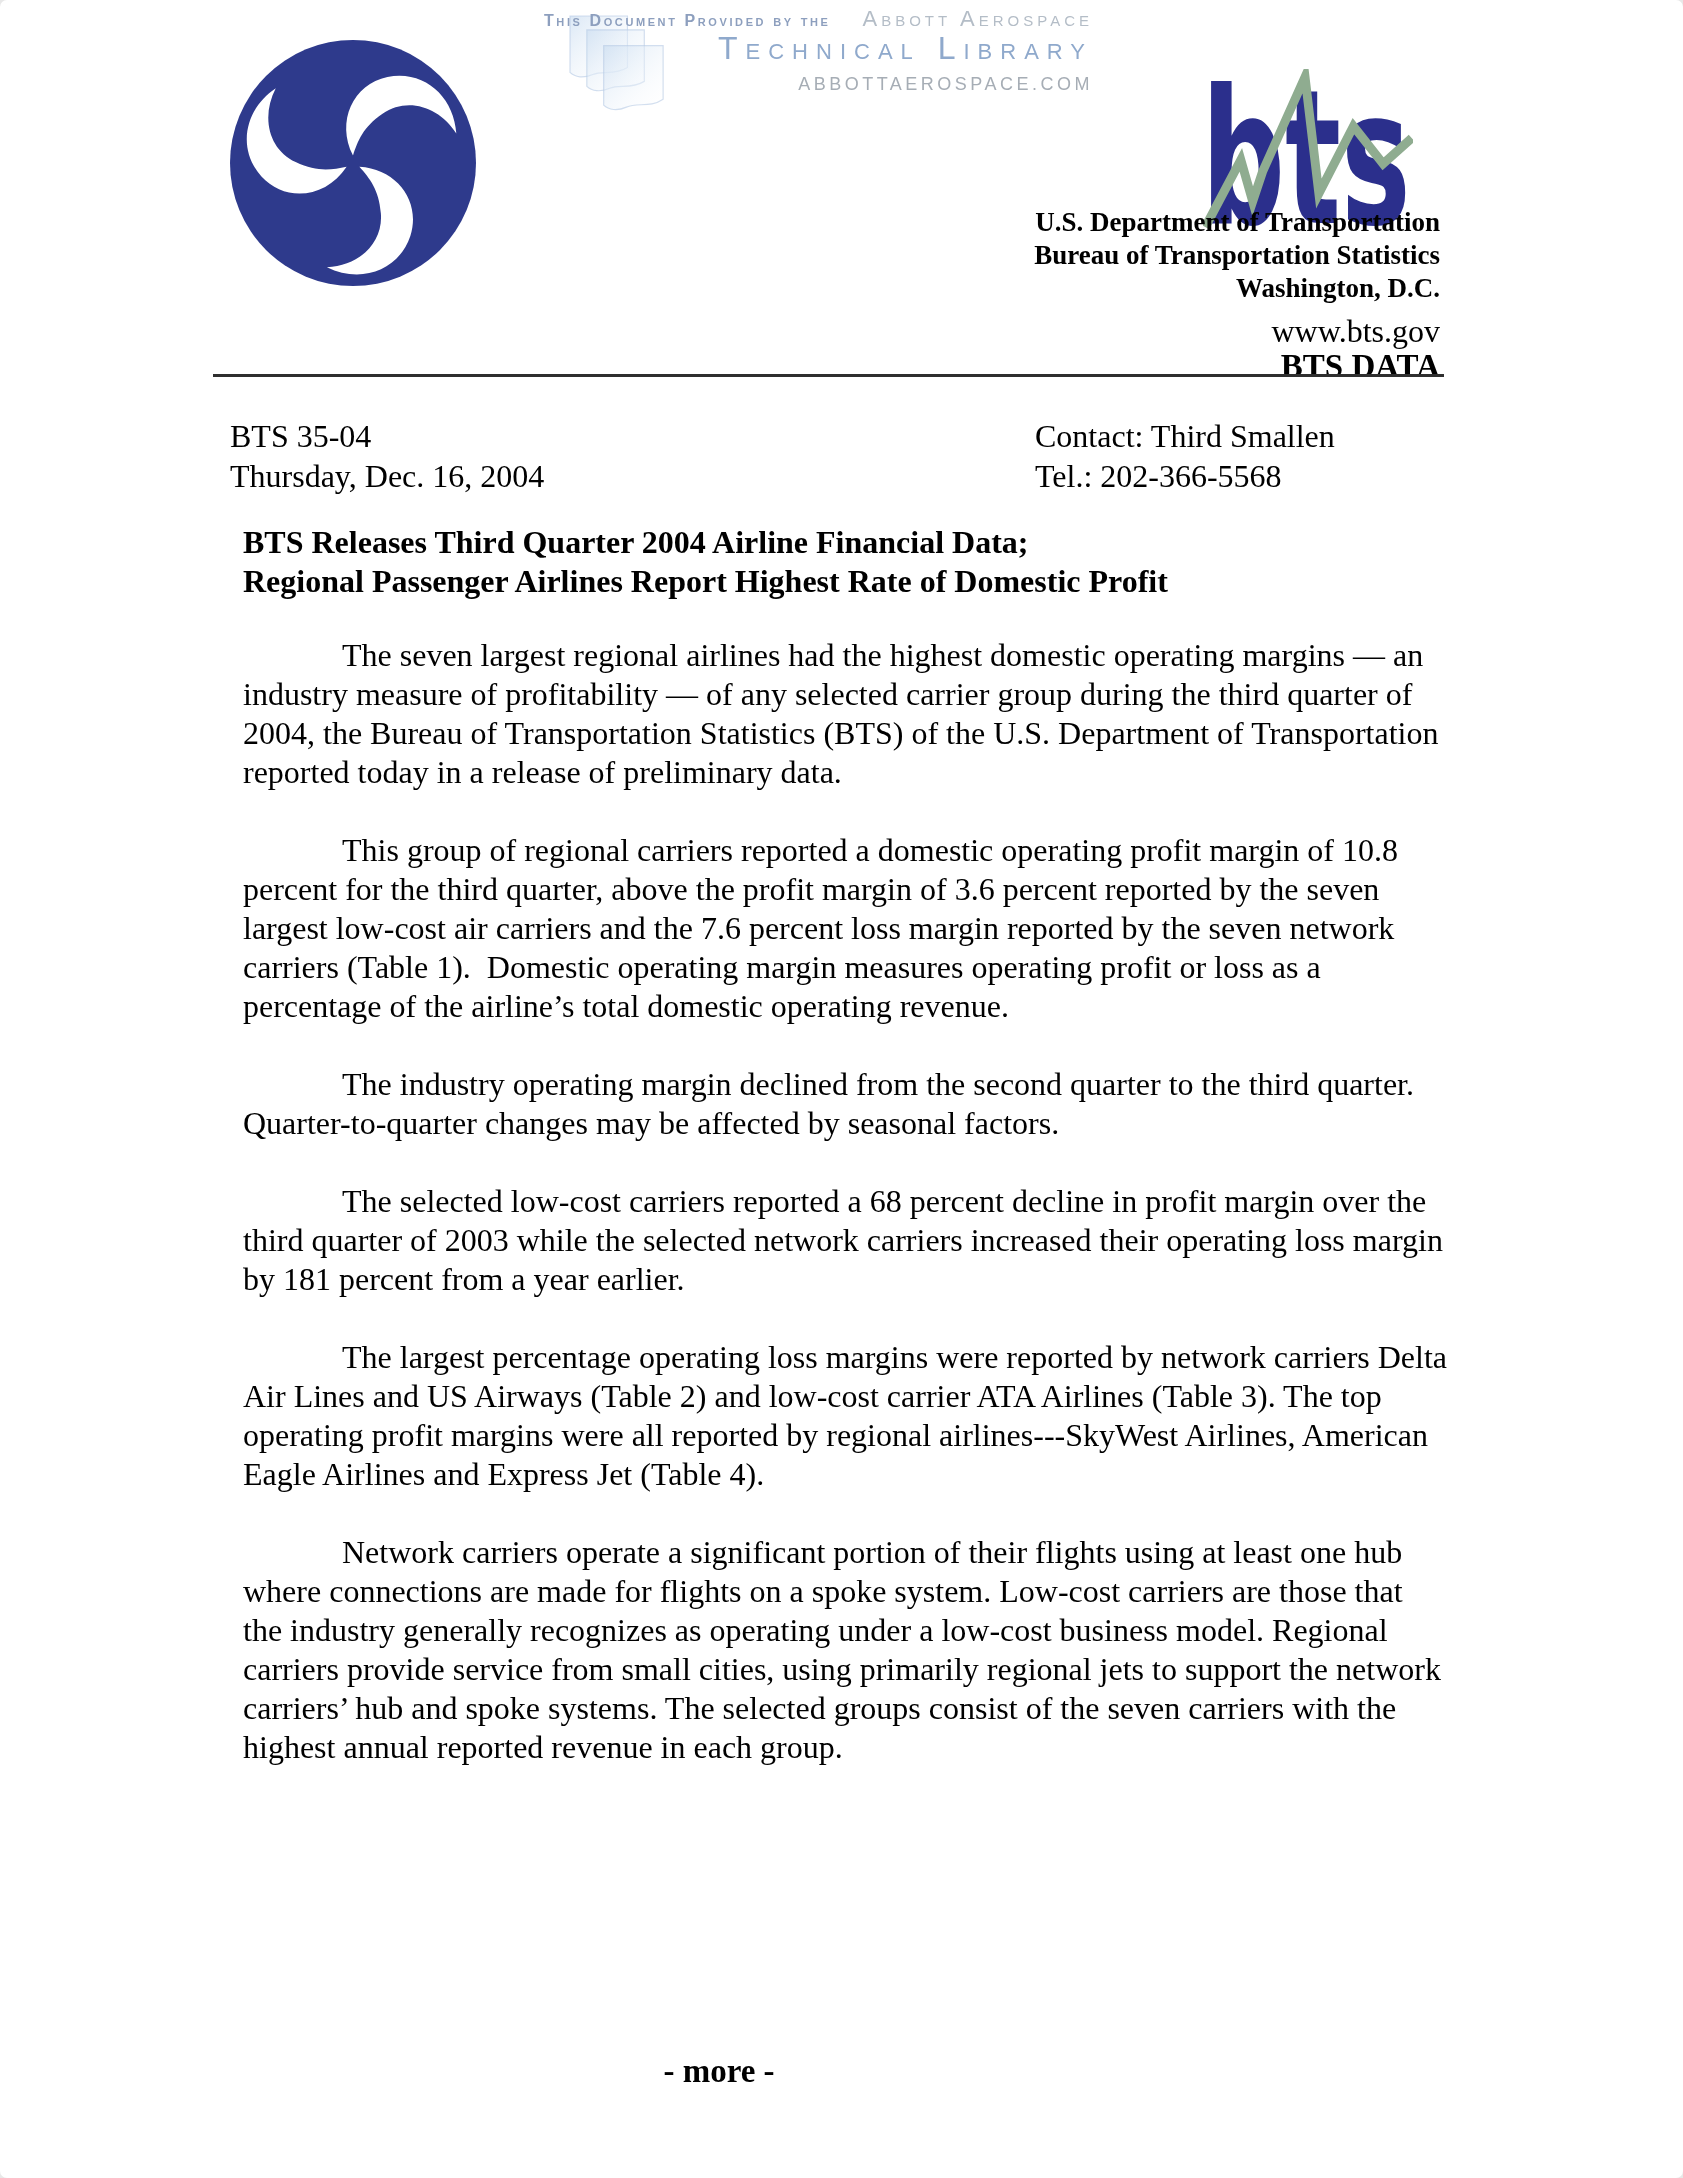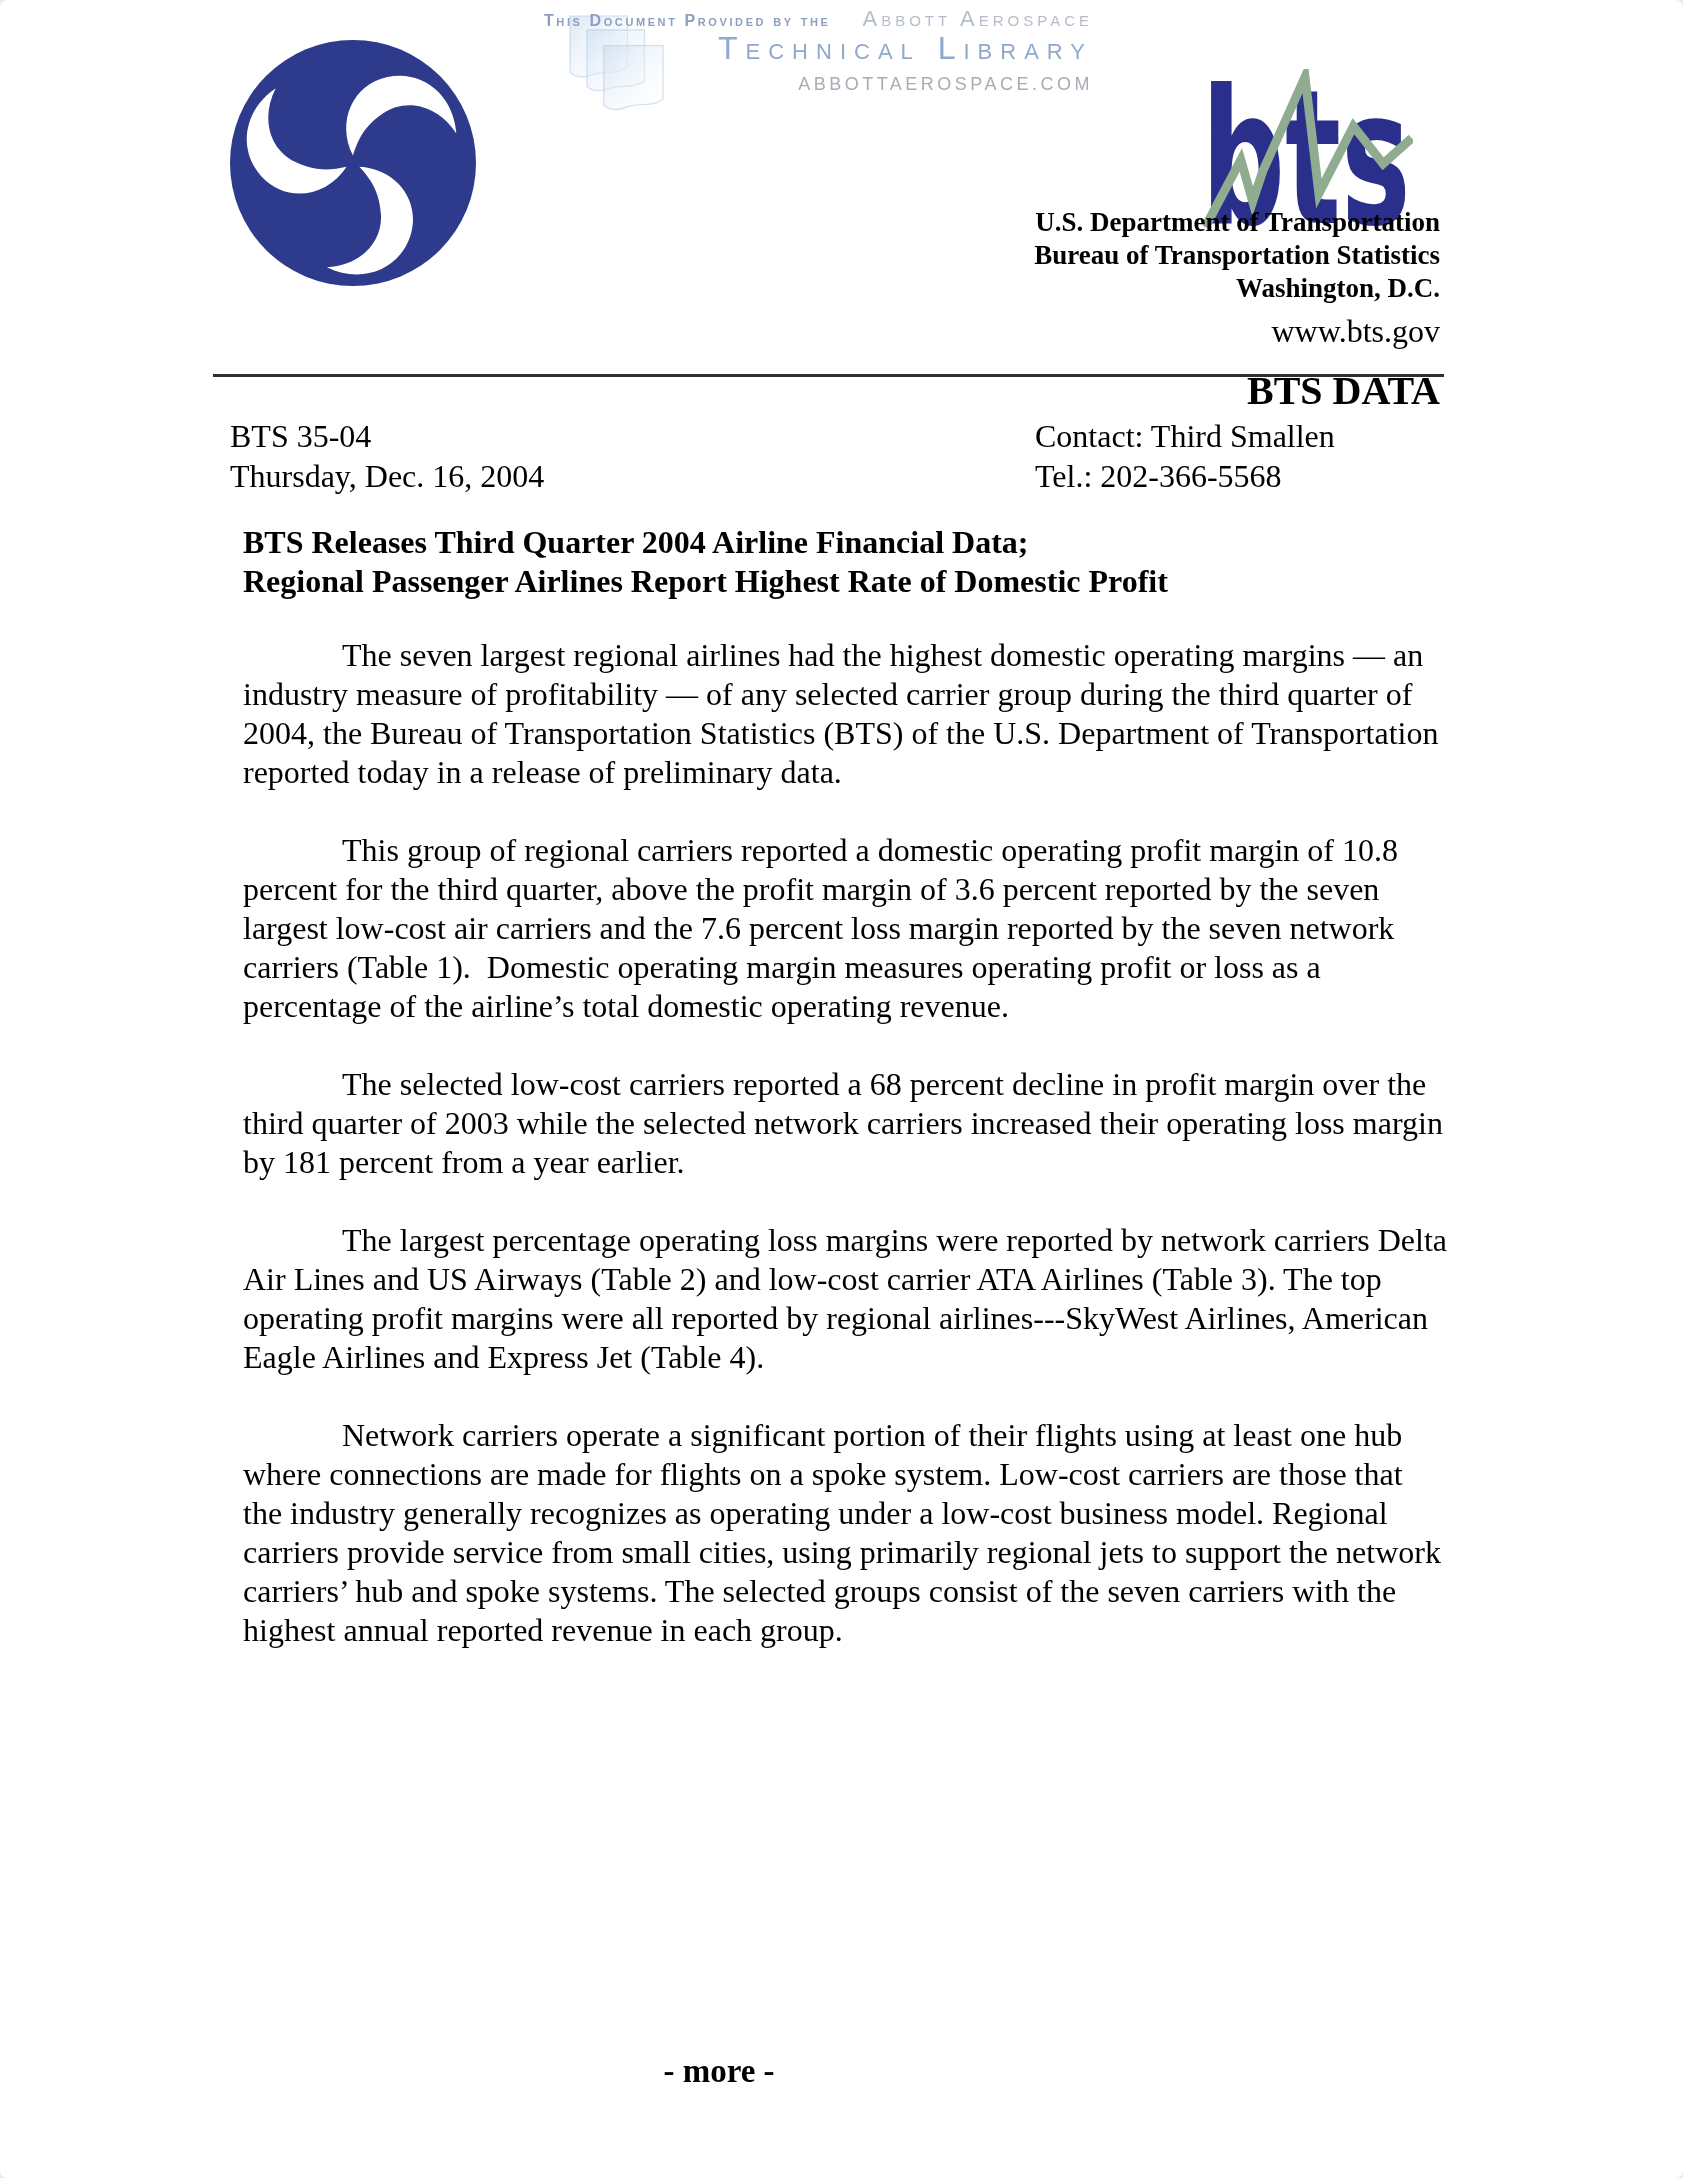--- a/index.html
+++ b/index.html
@@ -39,21 +39,21 @@
   .wm-site { font-size:18px; letter-spacing:3.5px; color:#a6adb5; margin-top:7px; }
 
   
   .dot-logo { position:absolute; left:230px; top:40px; width:246px; height:246px; }
   .bts-logo { position:absolute; left:1203px; top:69px; width:210px; height:163px; }
 
   
   .org-block { position:absolute; right:243px; top:206px; text-align:right; }
   .org-line  { font-weight:bold; font-size:27px; line-height:33px; }
   .org-site  { font-size:32px; line-height:36px;margin-top:8px; }
-  .org-banner{ font-weight:bold; font-size:40px; line-height:34px;margin-top:25px; }
+  .org-banner{ font-weight:bold; font-size:33px; line-height:34px; }
 
   .rule { position:absolute; left:213px; top:374px; width:1231px; height:3px; background:#2f2f2f; }
 
   
   .release { position:absolute; left:230px; top:416px; width:1206px; font-size:32px; line-height:40px; }
   .rel-right { position:absolute; left:805px; top:0; }
 
   
   .headline { position:absolute; left:243px; top:523px; width:1206px;
               font-weight:bold; font-size:32px; line-height:39px; }
@@ -131,20 +131,21 @@
   </div>
 
   <div class="headline">
     <div>BTS Releases Third Quarter 2004 Airline Financial Data;</div>
     <div>Regional Passenger Airlines Report Highest Rate of Domestic Profit</div>
   </div>
 
   <div class="bodytext">
       <p class="para">The seven largest regional airlines had the highest domestic operating margins — an industry measure of profitability — of any selected carrier group during the third quarter of 2004, the Bureau of Transportation Statistics (BTS) of the U.S. Department of Transportation reported today in a release of preliminary data.</p>
       <p class="para">This group of regional carriers reported a domestic operating profit margin of 10.8 percent for the third quarter, above the profit margin of 3.6 percent reported by the seven largest low-cost air carriers and the 7.6 percent loss margin reported by the seven network carriers (Table 1).  Domestic operating margin measures operating profit or loss as a percentage of the airline’s total domestic operating revenue.</p>
+      <p class="para">The industry operating margin declined from the second quarter to the third quarter.  Quarter-to-quarter changes may be affected by seasonal factors.</p>
       <p class="para">The selected low-cost carriers reported a 68 percent decline in profit margin over the third quarter of 2003 while the selected network carriers increased their operating loss margin by 181 percent from a year earlier.</p>
       <p class="para">The largest percentage operating loss margins were reported by network carriers Delta Air Lines and US Airways (Table 2) and low-cost carrier ATA Airlines (Table 3). The top operating profit margins were all reported by regional airlines---SkyWest Airlines, American Eagle Airlines and Express Jet (Table 4).</p>
       <p class="para">Network carriers operate a significant portion of their flights using at least one hub where connections are made for flights on a spoke system. Low-cost carriers are those that the industry generally recognizes as operating under a low-cost business model. Regional carriers provide service from small cities, using primarily regional jets to support the network carriers’ hub and spoke systems. The selected groups consist of the seven carriers with the highest annual reported revenue in each group.</p>
     </div>
 
   <div class="footer">
     <span>- more -</span>
   </div>
 
 </div>

